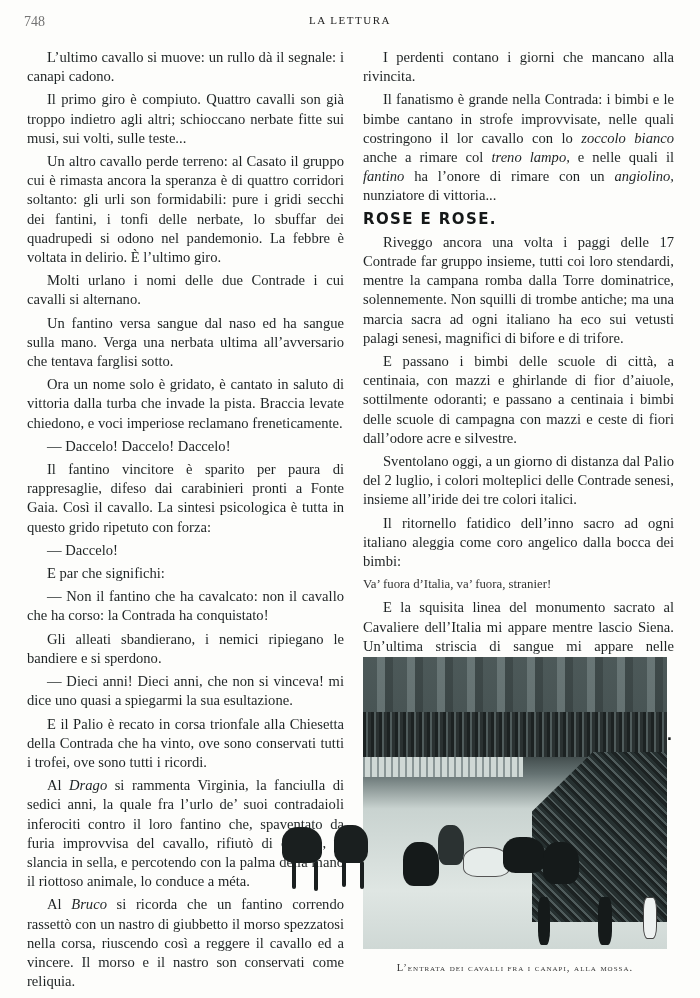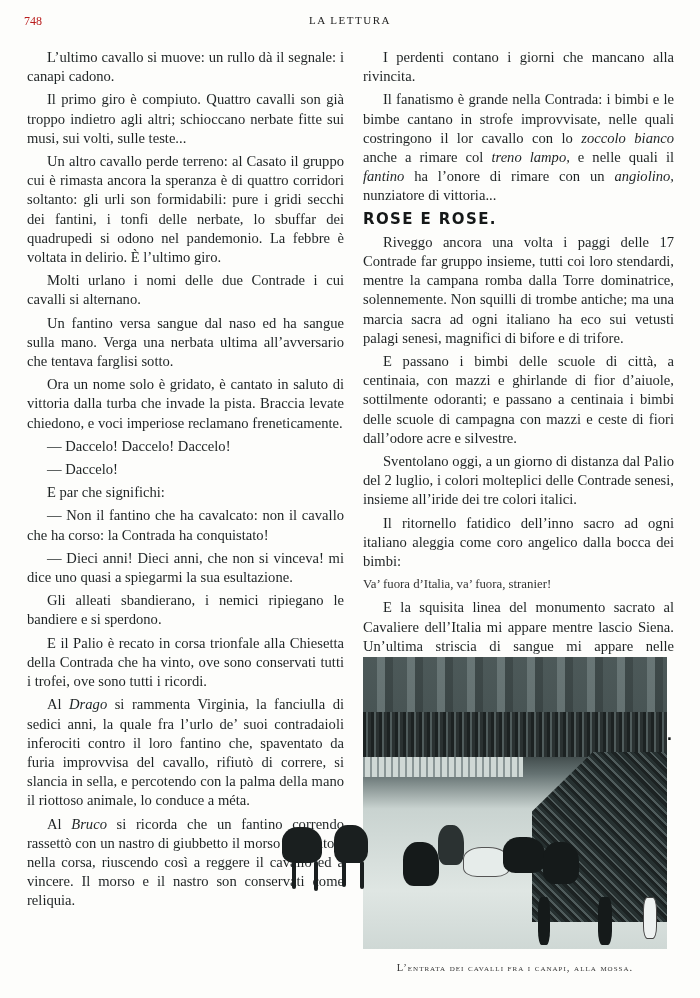--- a/index.html
+++ b/index.html
@@ -1,20 +1,20 @@
 <!DOCTYPE html>
 <html><head>
 <meta charset="utf-8">
 <style>
   html, body { margin:0; padding:0; }
   body {
     width:700px; height:998px; background:#fdfdfb; position:relative; overflow:hidden;
     font-family:"Liberation Serif","DejaVu Serif",serif; color:#1e2324;
   }
-  .hdr-num { position:absolute; left:24px; top:14px; font-size:12px; color:#b91c1c; }
+  .hdr-num { position:absolute; left:24px; top:14px; font-size:14px; color:#737373; }
   .hdr-title { position:absolute; left:0; right:0; top:14px; text-align:center; font-size:11px; letter-spacing:1.5px; color:#222; }
   .col { position:absolute; top:44px; font-size:14.6px; line-height:19.2px; text-align:justify; }
   .col-left { left:23px; width:325px; }
   .col-right { left:359px; width:319px; }
   .col p { margin:4px; text-indent:20px; }
   .col em { font-style:italic; }
   .section-title { font-family:"DejaVu Sans",sans-serif; font-weight:bold; font-size:15px; letter-spacing:1.4px; margin:20px 0 10px 0; text-indent:0 !important; color:#151818; }
   .verse { text-align:left; font-size:12.8px; margin:10px 0 12px 0; text-indent:0 !important; color:#333; }
   .date { font-style:italic; font-size:11px; color:#555; text-indent:0 !important; margin:8px 0 0 0; }
   .sig { font-family:"DejaVu Sans",sans-serif; font-weight:bold; font-size:14px; letter-spacing:1.8px; text-align:right; text-indent:0 !important; margin:8px 8px 0 0; color:#151818; }
@@ -39,25 +39,26 @@
 <div class="hdr-title">LA LETTURA</div>
 
 <div class="col col-left">
   <p>L’ultimo cavallo si muove: un rullo dà il segnale: i canapi cadono.</p>
   <p>Il primo giro è compiuto. Quattro cavalli son già troppo indietro agli altri; schioccano nerbate fitte sui musi, sui volti, sulle teste...</p>
   <p>Un altro cavallo perde terreno: al Casato il gruppo cui è rimasta ancora la speranza è di quattro corridori soltanto: gli urli son formidabili: pure i gridi secchi dei fantini, i tonfi delle nerbate, lo sbuffar dei quadrupedi si odono nel pandemonio. La febbre è voltata in delirio. È l’ultimo giro.</p>
   <p>Molti urlano i nomi delle due Contrade i cui cavalli si alternano.</p>
   <p>Un fantino versa sangue dal naso ed ha sangue sulla mano. Verga una nerbata ultima all’avversario che tentava farglisi sotto.</p>
   <p>Ora un nome solo è gridato, è cantato in saluto di vittoria dalla turba che invade la pista. Braccia levate chiedono, e voci imperiose reclamano freneticamente.</p>
   <p>— Daccelo! Daccelo! Daccelo!</p>
+  <p>Il fantino vincitore è sparito per paura di rappresaglie, difeso dai carabinieri pronti a Fonte Gaia. Così il cavallo. La sintesi psicologica è tutta in questo grido ripetuto con forza:</p>
   <p>— Daccelo!</p>
   <p>E par che significhi:</p>
   <p>— Non il fantino che ha cavalcato: non il cavallo che ha corso: la Contrada ha conquistato!</p>
+  <p>Gli alleati sbandierano, i nemici ripiegano le bandiere e si sperdono.</p>
   <p>— Dieci anni! Dieci anni, che non si vinceva! mi dice uno quasi a spiegarmi la sua esultazione.</p>
-  <p>Gli alleati sbandierano, i nemici ripiegano le bandiere e si sperdono.</p>
   <p>E il Palio è recato in corsa trionfale alla Chiesetta della Contrada che ha vinto, ove sono conservati tutti i trofei, ove sono tutti i ricordi.</p>
   <p><span>Al </span><em>Drago</em><span> si rammenta Virginia, la fanciulla di sedici anni, la quale fra l’urlo de’ suoi contradaioli inferociti contro il loro fantino che, spaventato da furia improvvisa del cavallo, rifiutò di correre, si slancia in sella, e percotendo con la palma della mano il riottoso animale, lo conduce a méta.</span></p>
   <p><span>Al </span><em>Bruco</em><span> si ricorda che un fantino correndo rassettò con un nastro di giubbetto il morso spezzatosi nella corsa, riuscendo così a reggere il cavallo ed a vincere. Il morso e il nastro son conservati come reliquia.</span></p>
 
 </div>
 
 <div class="col col-right">
   <p>I perdenti contano i giorni che mancano alla rivincita.</p>
   <p><span>Il fanatismo è grande nella Contrada: i bimbi e le bimbe cantano in strofe improvvisate, nelle quali costringono il lor cavallo con lo </span><em>zoccolo bianco</em><span> anche a rimare col </span><em>treno lampo,</em><span> e nelle quali il </span><em>fantino</em><span> ha l’onore di rimare con un </span><em>angiolino,</em><span> nunziatore di vittoria...</span></p>
   <p class="section-title">ROSE E ROSE.</p>

